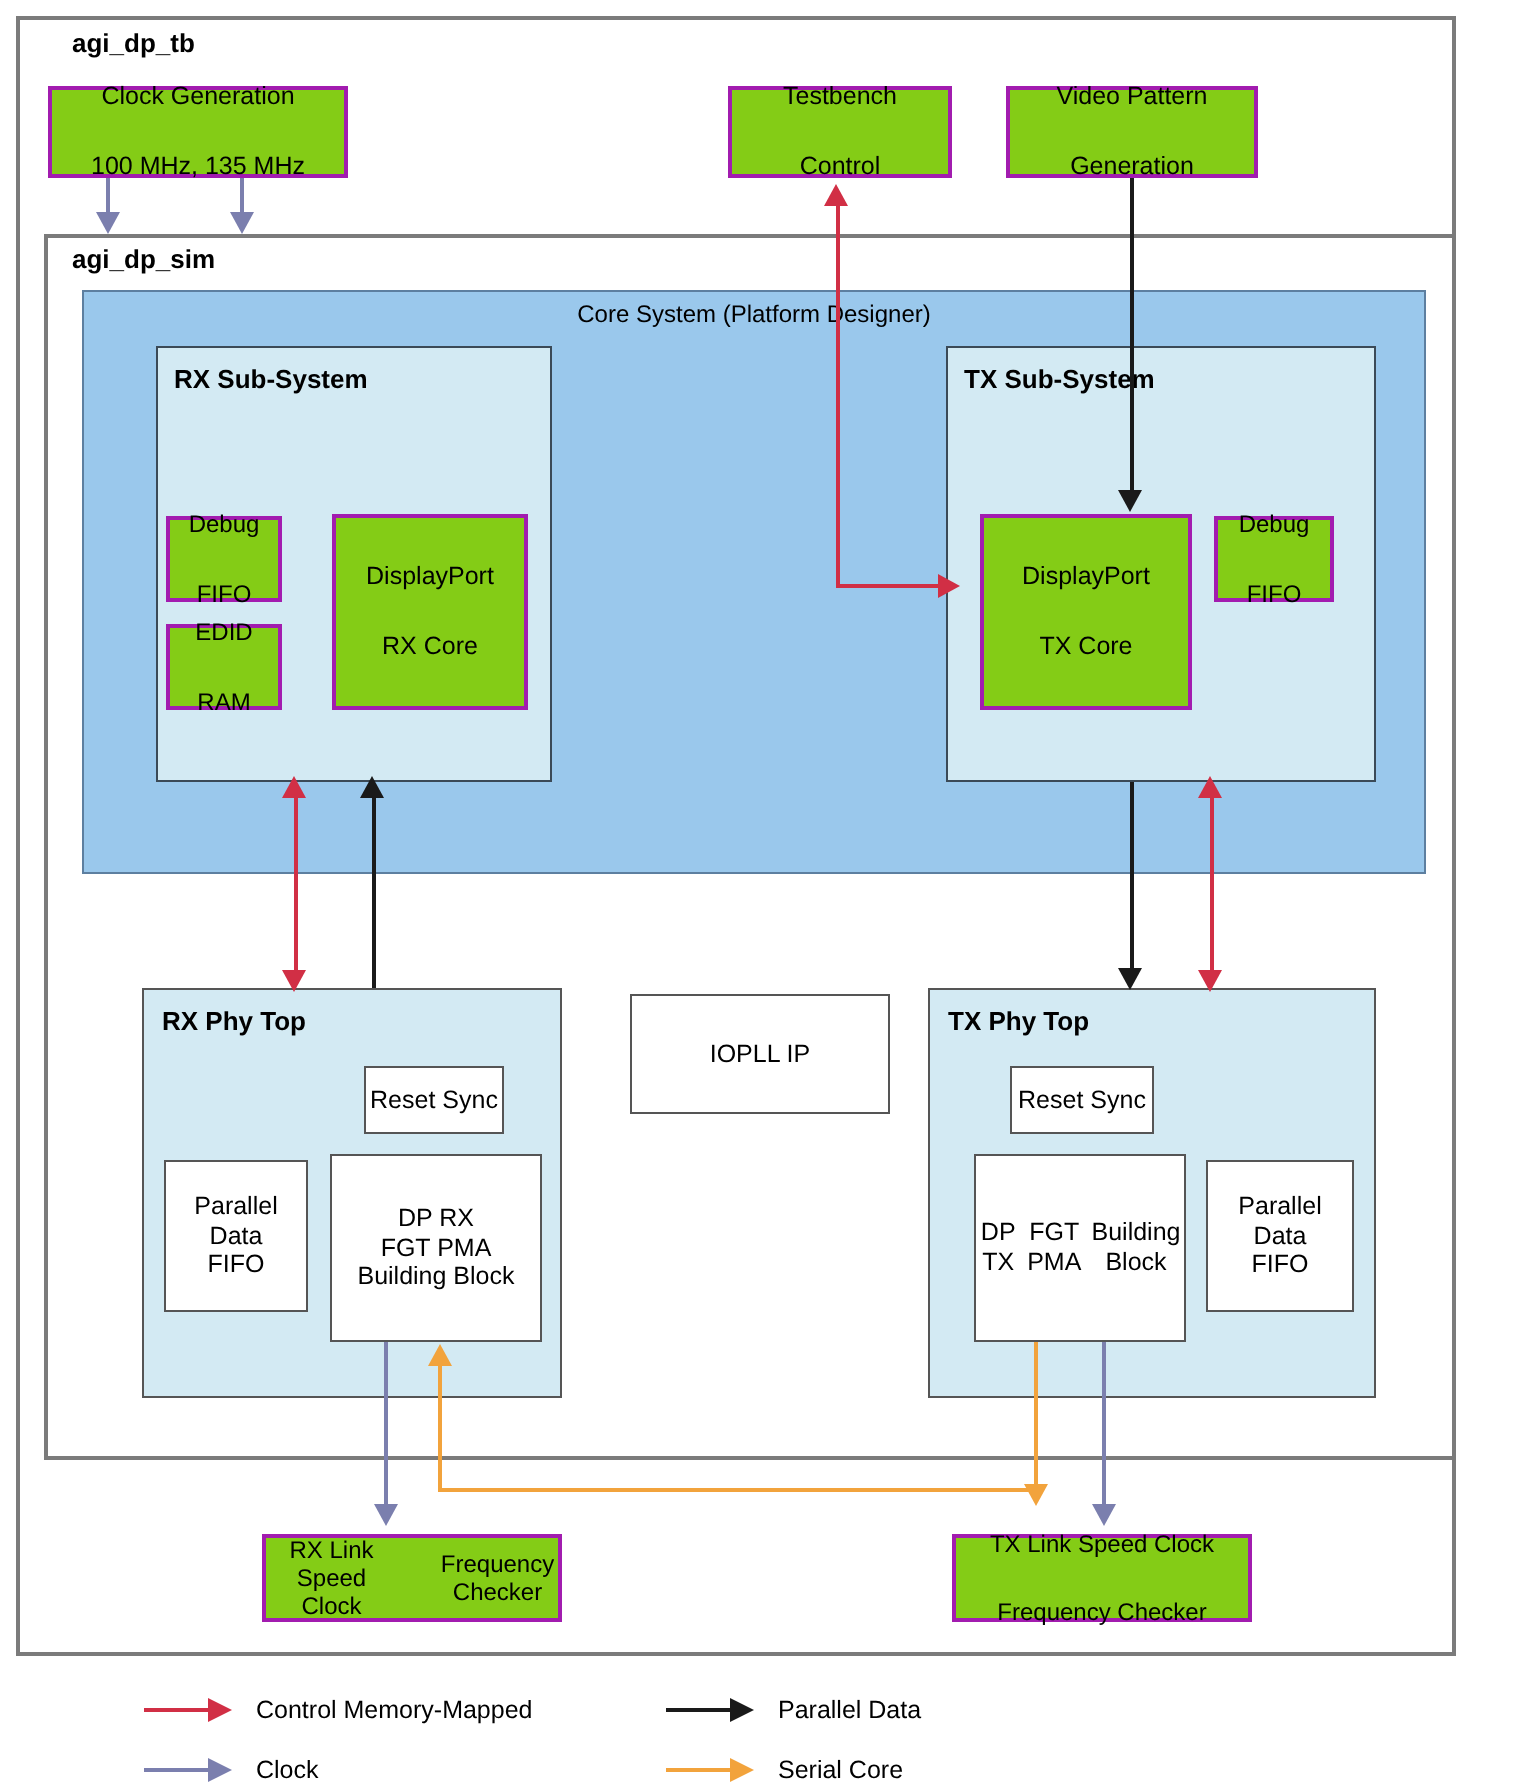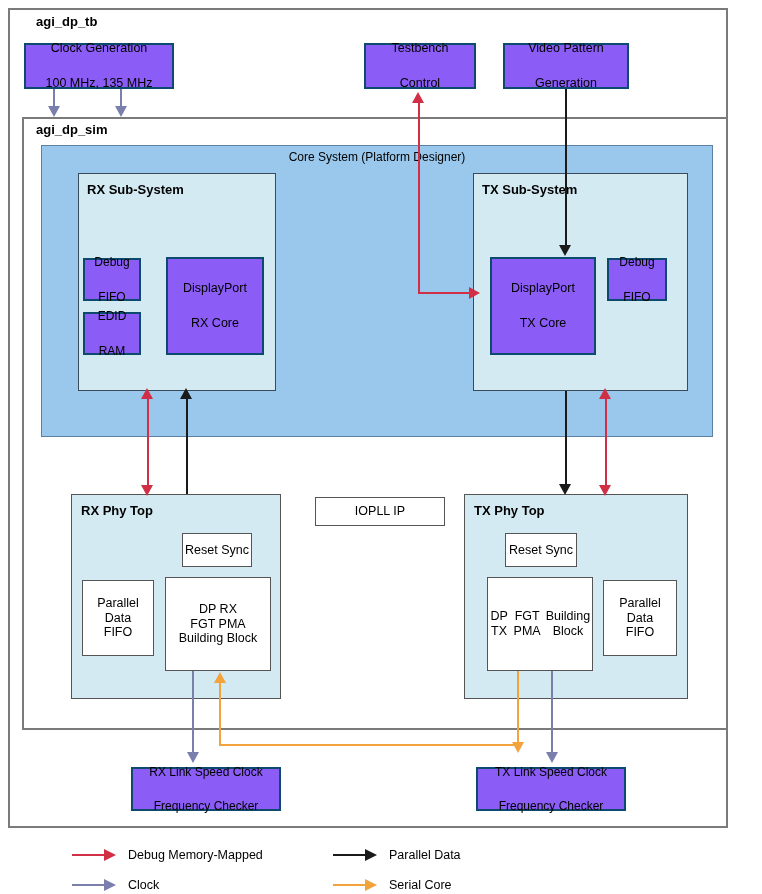--- a/index.html
+++ b/index.html
@@ -37,22 +37,22 @@
     background: transparent;
   }
   .frame-label {
     position: absolute;
     font-weight: bold;
     font-size: 13px;
     color: #000000;
     white-space: nowrap;
   }
   .white-box {
-    border: 2px solid #0c4a6e;
-    background: #8b5cf6;
+    border: 2px solid #a21caf;
+    background: #84cc16;
     font-size: 12.5px;
     gap: 20px;
   }
   .white-box-thin {
     border: 1.5px solid #555555;
     background: #ffffff;
     font-size: 12.5px;
   }
   .core-band {
     position: absolute;
@@ -225,21 +225,21 @@
     <span>Data</span>
     <span>FIFO</span>
   </div>
 
   <div class="box white-box-thin" style="left:165px; top:577px; width:106px; height:94px; flex-direction:column;">
     <span>DP RX</span>
     <span>FGT PMA</span>
     <span>Building Block</span>
   </div>
 
-  <div class="box white-box-thin" style="left:315px; top:497px; width:130px; height:29px;">
+  <div class="box white-box-thin" style="left:315px; top:497px; width:130px; height:60px;">
     <span>IOPLL IP</span>
   </div>
 
 
   <div class="phytop" style="left:464px; top:494px; width:224px; height:205px;"></div>
   <div class="subsys-label" style="left:474px; top:503px;">TX Phy Top</div>
 
   <div class="box white-box-thin" style="left:505px; top:533px; width:72px; height:34px;">
     <span>Reset Sync</span>
   </div>
@@ -249,21 +249,21 @@
     <span>FGT PMA</span>
     <span>Building Block</span>
   </div>
 
   <div class="box white-box-thin" style="left:603px; top:580px; width:74px; height:76px; flex-direction:column;">
     <span>Parallel</span>
     <span>Data</span>
     <span>FIFO</span>
   </div>
 
-  <div class="box white-box" style="left:131px; top:767px; width:150px; height:44px; flex-direction:column; font-size:12px;">
+  <div class="box white-box" style="left:131px; top:767px; width:150px; height:44px; flex-direction:row; font-size:12px;">
     <span>RX Link Speed Clock</span>
     <span>Frequency Checker</span>
   </div>
 
   <div class="box white-box" style="left:476px; top:767px; width:150px; height:44px; flex-direction:column; font-size:12px;">
     <span>TX Link Speed Clock</span>
     <span>Frequency Checker</span>
   </div>
 
   <div class="ln vline" style="left:53px; top:89px; height:22px; background:#7b7fae;"></div>
@@ -309,21 +309,21 @@
   <div class="ln vline" style="left:219px; top:683px; height:0px; background:#f2a33c;"></div>
   <div class="arrow arrow-down" style="left:511.5px; top:742px; border-top-color:#f2a33c;"></div>
 
   <div id="legend">
 
     <div class="lg-item" style="left:72px; top:8px;">
       <span class="lg-swatch">
         <span class="bar" style="background:#d12f45;"></span>
         <span class="head" style="border-left-color:#d12f45;"></span>
       </span>
-      <span class="lg-text">Debug Memory-Mapped</span>
+      <span class="lg-text">Control Memory-Mapped</span>
     </div>
 
     <div class="lg-item" style="left:72px; top:38px;">
       <span class="lg-swatch">
         <span class="bar" style="background:#7b7fae;"></span>
         <span class="head" style="border-left-color:#7b7fae;"></span>
       </span>
       <span class="lg-text">Clock</span>
     </div>
 

